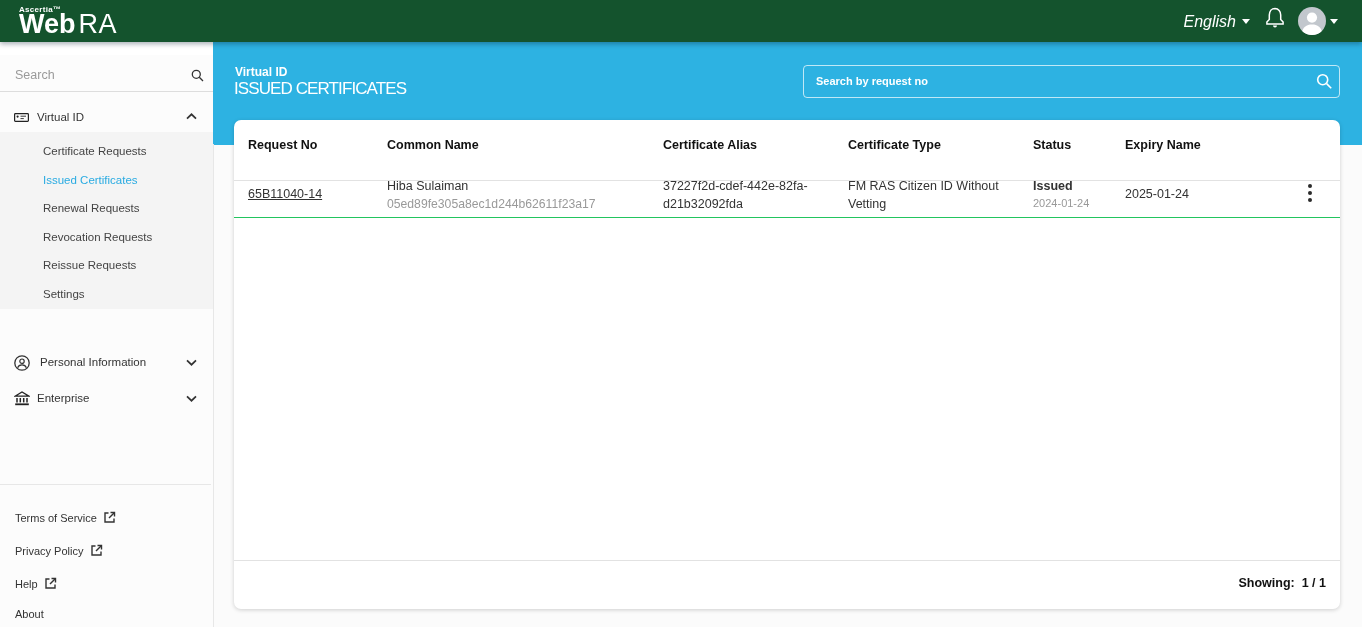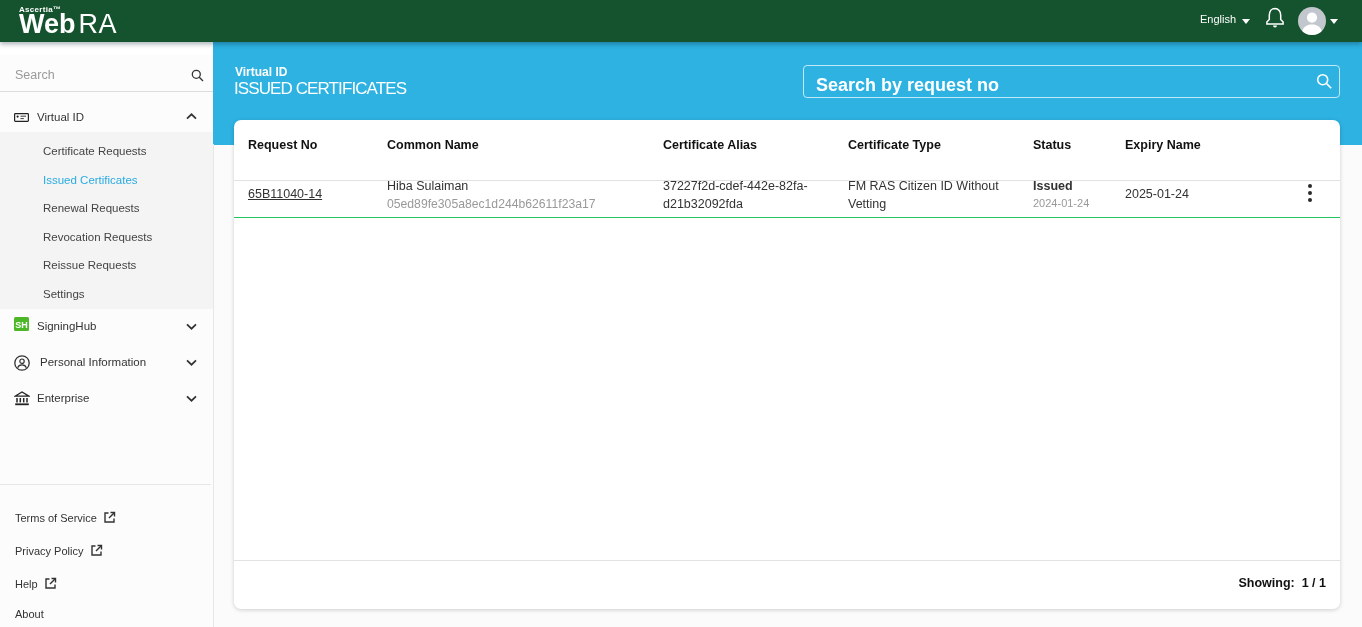--- a/index.html
+++ b/index.html
@@ -2,21 +2,21 @@
 <html><head>
 <meta charset="utf-8">
 <style>
 * { margin:0; padding:0; box-sizing:border-box; }
 html,body { width:1362px; height:627px; overflow:hidden; font-family:"Liberation Sans", sans-serif; background:#fff; }
 .topbar { position:absolute; left:0; top:0; width:1362px; height:42px; background:#14532d; box-shadow:0 2px 5px rgba(0,20,40,0.35); z-index:5; }
 .logo { position:absolute; left:19px; top:5px; color:#fff; }
 .logo .asc { font-size:8px; font-weight:bold; letter-spacing:0.3px; display:block; }
 .logo .webra { font-size:27px; line-height:21px; font-weight:bold; letter-spacing:0px; }
 .logo .webra .ra { font-weight:normal; letter-spacing:0.5px; margin-left:3px; }
-.lang { position:absolute; right:126px; top:13px; font-size:11px; color:#fff; }
+.lang { position:absolute; right:126px; top:13px; font-size:16px; color:#fff;font-style:italic; }
 .tri { position:absolute; width:0; height:0; border-left:4px solid transparent; border-right:4px solid transparent; border-top:5.5px solid #fff; }
 .bell { position:absolute; right:77px; top:7px; }
 .avatar { position:absolute; right:36px; top:7px; width:28px; height:28px; border-radius:50%; background:#c2c7cd; overflow:hidden; }
 
 .sidebar { position:absolute; left:0; top:55px; width:213px; height:585px; background:#fcfcfc; }
 .srow { position:absolute; left:0; top:0; width:213px; height:37px; border-bottom:1px solid #ddd; }
 .srow .ph { position:absolute; left:15px; top:13px; font-size:12.5px; color:#9a9a9a; }
 .srow svg { position:absolute; right:9px; top:14px; }
 .mitem { position:absolute; left:0; width:213px; height:36px; font-size:11.5px; color:#333; }
 .mitem .txt { position:absolute; left:37px; top:11px; }
@@ -36,21 +36,21 @@
 .blinks { position:absolute; left:0; top:445px; width:213px; }
 .blink { position:relative; height:33px; font-size:11px; color:#333; }
 .blink span { position:absolute; left:15px; top:9px; }
 .blink svg { position:relative; top:9px; }
 
 .main { position:absolute; left:213px; top:42px; width:1149px; height:585px; background:#fbfbfb; }
 .cyan { position:absolute; left:0; top:0; width:1149px; height:103px; background:#2db2e2; }
 .t1 { position:absolute; left:22px; top:23px; font-size:12px; font-weight:bold; color:#fff; }
 .t2 { position:absolute; left:21px; top:37px; font-size:17px; color:#fff; letter-spacing:-0.9px; }
 .sbox { position:absolute; left:590px; top:23px; width:537px; height:33px; border:1px solid rgba(255,255,255,0.7); border-radius:4px; }
-.sbox .ph { position:absolute; left:12px; top:9px; font-size:18px; font-weight:bold; color:#fff; }
+.sbox .ph { position:absolute; left:12px; top:9px; font-size:11px; font-weight:bold; color:#fff; }
 .sbox svg { position:absolute; right:6px; top:7px; }
 
 .card { position:absolute; left:21px; top:78px; width:1106px; height:489px; background:#fff; border-radius:7px; box-shadow:0 1px 4px rgba(0,0,0,0.18); }
 .thead { position:absolute; left:0; top:0; width:1106px; height:61px; border-bottom:1px solid #e2e2e2; font-size:12.5px; font-weight:bold; color:#111; }
 .thead span { position:absolute; top:18px; }
 .trow { position:absolute; left:0; top:51px; width:1106px; height:47px; border-bottom:1px solid #22c55e; font-size:12.5px; color:#333; }
 .c1 { left:14px; } .c2 { left:153px; } .c3 { left:429px; } .c4 { left:614px; } .c5 { left:799px; } .c6 { left:891px; }
 .trow .cell { position:absolute; top:0; height:47px; }
 .line1 { position:absolute; top:8px; white-space:nowrap; }
 .line2 { position:absolute; top:26px; color:#999; font-size:11px; white-space:nowrap; }
@@ -104,30 +104,20 @@
       </svg>
   </div>
   <div class="submenu">
     <div>Certificate Requests</div>
     <div class="act">Issued Certificates</div>
     <div>Renewal Requests</div>
     <div>Revocation Requests</div>
     <div>Reissue Requests</div>
     <div>Settings</div>
   </div>
-  <div class="mitem" id="m-sh">
-    <svg class="ic" width="15" height="14" viewBox="0 0 15 14">
-        <rect x="0" y="0" width="15" height="14" rx="1.5" fill="#4cb827"></rect>
-        <text x="7.5" y="10.5" font-size="9" font-weight="bold" fill="#fff" text-anchor="middle" font-family="Liberation Sans">SH</text>
-      </svg>
-    <span class="txt">SigningHub</span>
-    <svg class="ch" width="11" height="7" viewBox="0 0 11 7">
-        <path d="M1 1.3 L5.5 5.7 L10 1.3" fill="none" stroke="#333" stroke-width="1.7"></path>
-      </svg>
-  </div>
   <div class="mitem" id="m-pi">
     <svg class="ic" width="16" height="16" viewBox="0 0 16 16">
         <circle cx="8" cy="8" r="7.2" fill="none" stroke="#333" stroke-width="1.3"></circle>
         <circle cx="8" cy="6.2" r="2.2" fill="none" stroke="#333" stroke-width="1.2"></circle>
         <path d="M3.6 12.8 C4.3 10.6 6 9.8 8 9.8 C10 9.8 11.7 10.6 12.4 12.8" fill="none" stroke="#333" stroke-width="1.2"></path>
       </svg>
     <span class="txt" style="left:40px;">Personal Information</span>
     <svg class="ch" width="11" height="7" viewBox="0 0 11 7">
         <path d="M1 1.3 L5.5 5.7 L10 1.3" fill="none" stroke="#333" stroke-width="1.7"></path>
       </svg>

